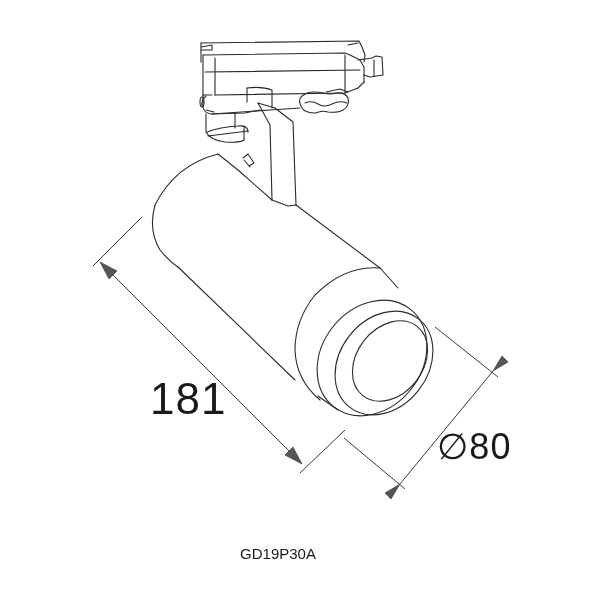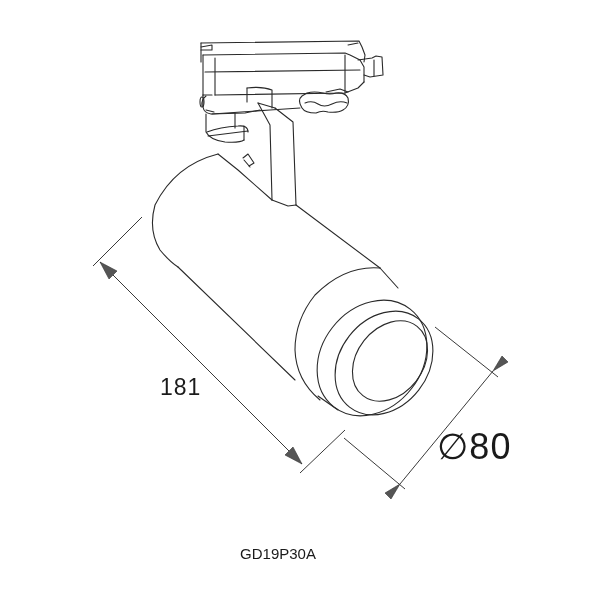--- a/index.html
+++ b/index.html
@@ -2,21 +2,21 @@
 <html><head>
 <meta charset="utf-8">
 <style>
   html, body { margin:0; padding:0; background:#ffffff; }
   body { width:600px; height:600px; overflow:hidden; position:relative; font-family:"Liberation Sans", sans-serif; }
   #drawing { position:absolute; left:0; top:0; width:600px; height:600px; }
   .ln { fill:none; stroke:#2a2a2a; stroke-width:1.1; stroke-linejoin:round; stroke-linecap:round; }
   .dim { fill:none; stroke:#3a3a3a; stroke-width:1; }
   .arrow { fill:#555555; stroke:#333333; stroke-width:0.6; }
   .lbl { position:absolute; color:#1a1a1a; white-space:nowrap; }
-  #dim-length { left:160px; top:374px; font-size:23px; letter-spacing:1px; }
+  #dim-length { left:150px; top:374px; font-size:44px; letter-spacing:1px; }
   #dim-diameter { left:437px; top:426px; font-size:36px; letter-spacing:1px; }
   #model-code { left:0; width:556px; text-align:center; top:545px; font-size:15px; }
 </style>
 </head>
 <body>
 
 <svg id="drawing" viewBox="0 0 600 600" xmlns="http://www.w3.org/2000/svg">
 
   <g>
 

